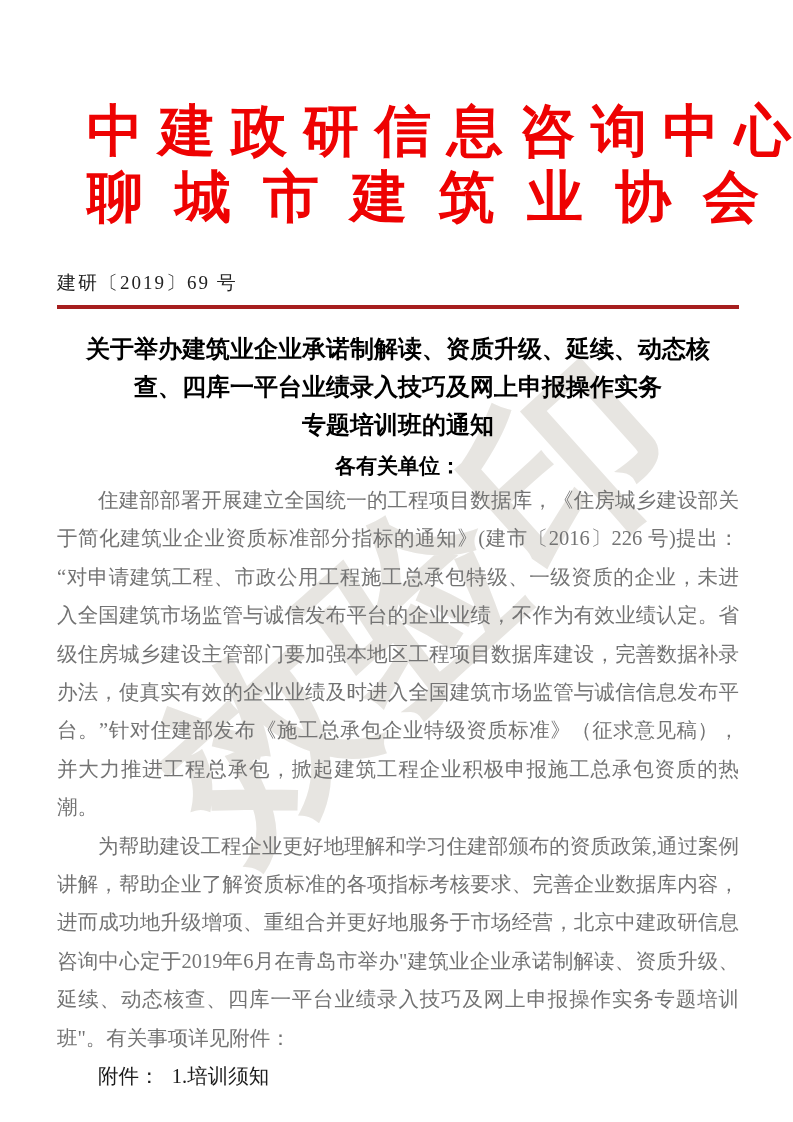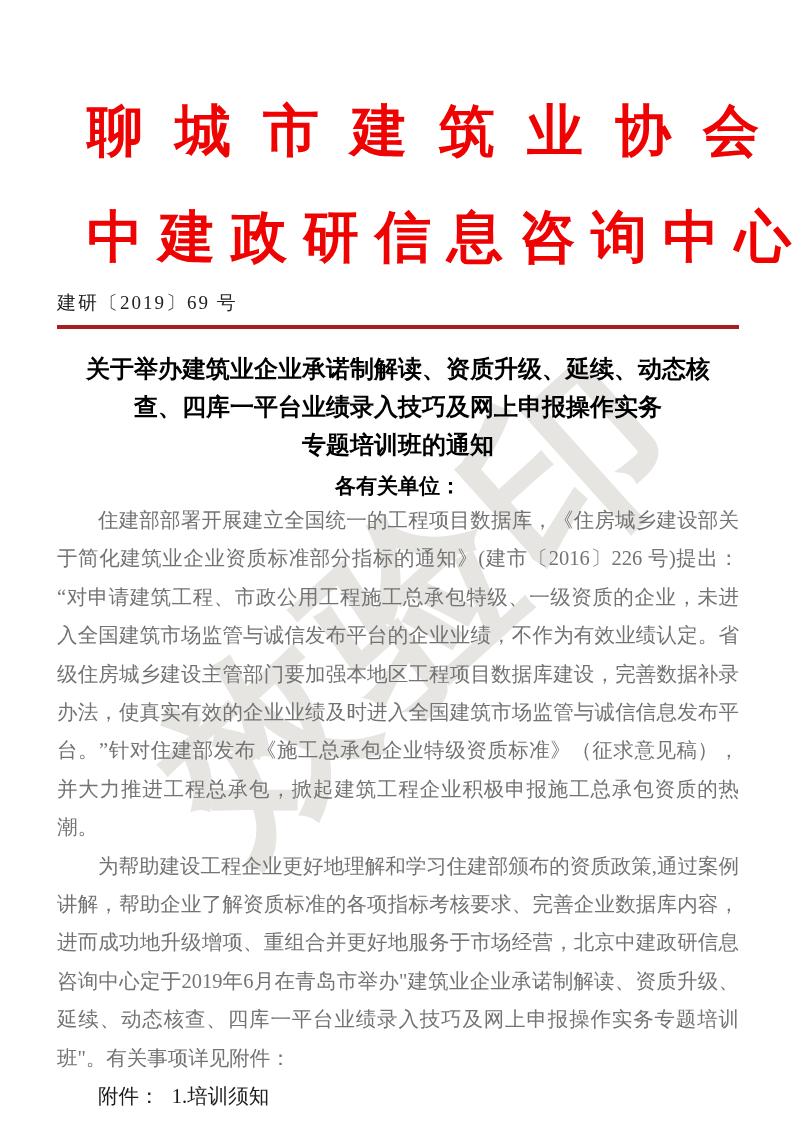--- a/index.html
+++ b/index.html
@@ -112,22 +112,22 @@
 </head>
 <body>
 
 <div class="page">
 
   <div class="watermark">效验印</div>
 
   <div class="content">
 
     <div class="org-header">
+      <div class="org-line org-line-2">中 建 政 研 信 息 咨 询 中 心</div>
       <div class="org-line org-line-1">聊 城 市 建 筑 业 协 会</div>
-      <div class="org-line org-line-2">中 建 政 研 信 息 咨 询 中 心</div>
     </div>
 
     <div class="doc-number">建研〔2019〕69 号</div>
 
     <hr class="red-rule">
 
     <div class="doc-title">关于举办建筑业企业承诺制解读、资质升级、延续、动态核
 查、四库一平台业绩录入技巧及网上申报操作实务
 专题培训班的通知</div>
 

